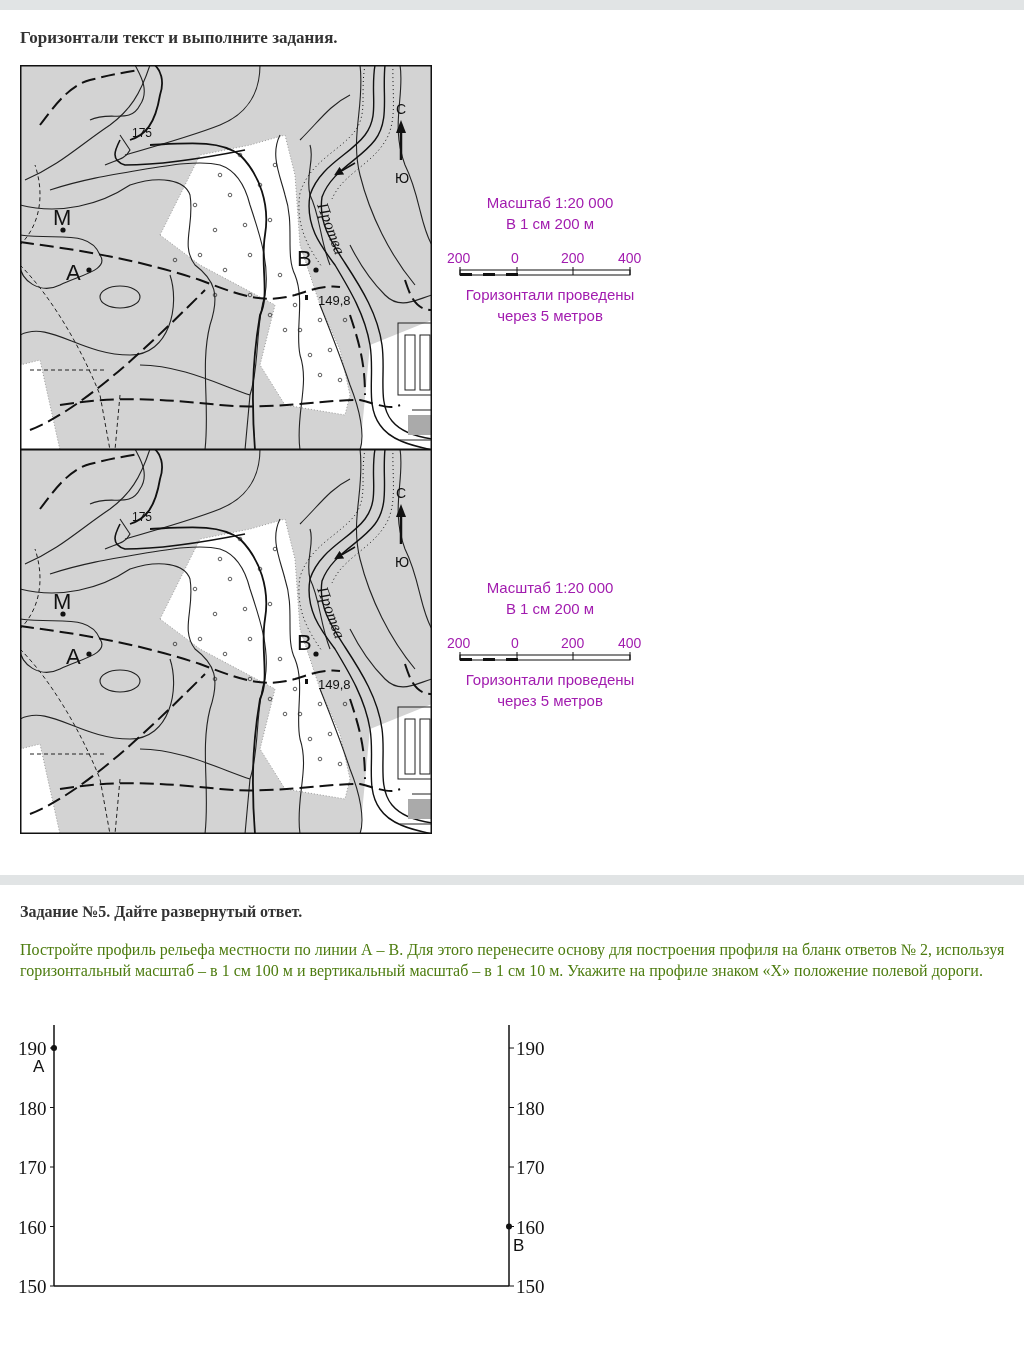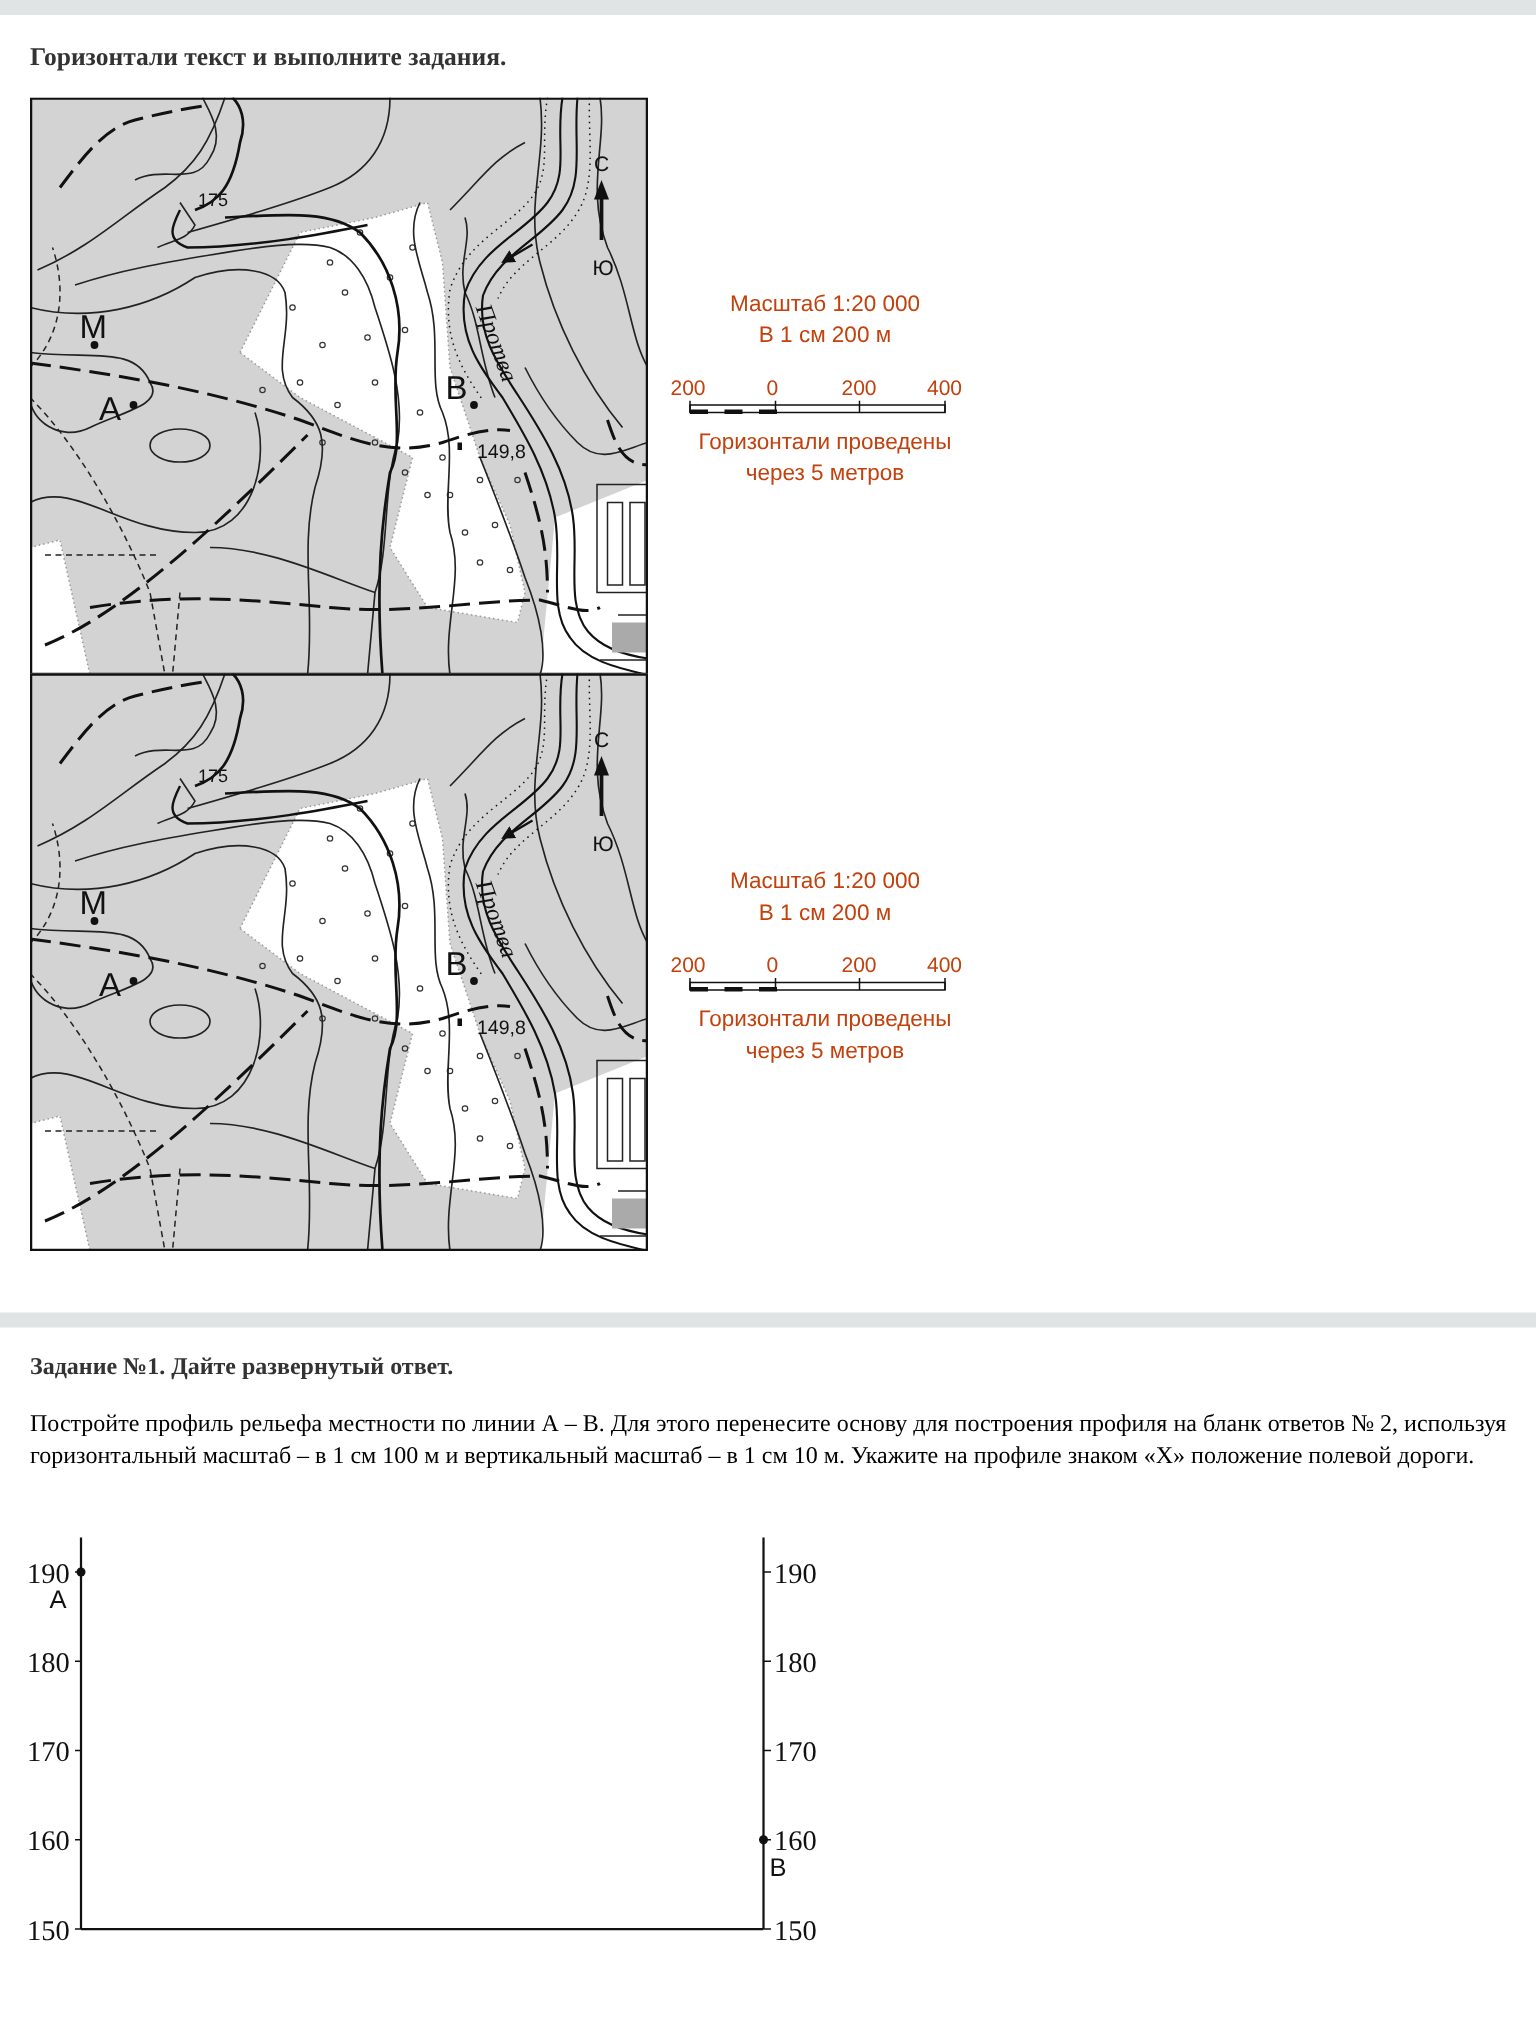--- a/index.html
+++ b/index.html
@@ -2,25 +2,25 @@
 <html><head>
 <meta charset="utf-8">
 <style>
   html, body { margin: 0; padding: 0; background: #ffffff; }
   body { width: 1024px; height: 1348px; position: relative; overflow: hidden; font-family: "Liberation Serif", serif; color: #333; }
   .topbar { position: absolute; left: 0; top: 0; width: 1024px; height: 10px; background: #e1e4e5; }
   .midbar { position: absolute; left: 0; top: 875px; width: 1024px; height: 10px; background: #e1e4e5; }
   .heading { position: absolute; left: 20px; font-weight: bold; font-size: 17px; color: #333; }
   .h1 { top: 28px; }
   .h2 { top: 903px; font-size: 16px; }
-  .task { position: absolute; left: 20px; top: 939px; width: 990px; font-size: 16px; line-height: 21px; color: #000000; }
+  .task { position: absolute; left: 20px; top: 939px; width: 990px; font-size: 16px; line-height: 21px; color: #4d7c0f; }
   .map { position: absolute; left: 20px; width: 412px; height: 385px; }
   .map1 { top: 65px; }
   .map2 { top: 449px; }
-  .legend { position: absolute; left: 445px; width: 210px; font-family: "Liberation Sans", sans-serif; color: #c2410c; text-align: center; font-size: 15px; }
+  .legend { position: absolute; left: 445px; width: 210px; font-family: "Liberation Sans", sans-serif; color: #a21caf; text-align: center; font-size: 15px; }
   .legend1 { top: 192px; }
   .legend2 { top: 577px; }
   .legend .l1, .legend .l2 { display: block; line-height: 21px; }
   .legend .scale { position: relative; height: 34px; margin: 16px 0 0 0; }
   .legend .scale .t { position: absolute; top: 0; font-size: 14px; }
   .legend .l3, .legend .l4 { display: block; line-height: 21px; }
   .profile { position: absolute; left: 0; top: 1015px; width: 560px; height: 290px; }
 </style>
 </head>
 <body>
@@ -306,21 +306,21 @@
         <line x1="128" y1="0" x2="128" y2="8" stroke="#111"></line>
         <line x1="185" y1="0" x2="185" y2="8" stroke="#111"></line>
     </svg>
   </div>
   <span class="l3">Горизонтали проведены</span>
   <span class="l4">через 5 метров</span>
 </div>
 
 <div class="midbar"></div>
 
-<div class="heading h2">Задание №1. Дайте развернутый ответ.</div>
+<div class="heading h2">Задание №5. Дайте развернутый ответ.</div>
 <div class="task">Постройте профиль рельефа местности по линии А – В. Для этого перенесите основу для построения профиля на бланк ответов № 2, используя горизонтальный масштаб – в 1 см 100 м и вертикальный масштаб – в 1 см 10 м. Укажите на профиле знаком «Х» положение полевой дороги.</div>
 
 <svg class="profile" viewBox="0 0 560 290" xmlns="http://www.w3.org/2000/svg">
   <line x1="54" y1="10" x2="54" y2="271" stroke="#111" stroke-width="1.5"></line>
   <line x1="509" y1="10" x2="509" y2="271" stroke="#111" stroke-width="1.5"></line>
   <line x1="54" y1="271" x2="509" y2="271" stroke="#111" stroke-width="1.5"></line>
   <g id="left-ticks">
       <line x1="50" x2="54" y1="33" y2="33" stroke="#111"></line>
       <text x="18" y="40" font-family="Liberation Serif, serif" font-size="19" fill="#111">190</text>
       <line x1="50" x2="54" y1="92.5" y2="92.5" stroke="#111"></line>

